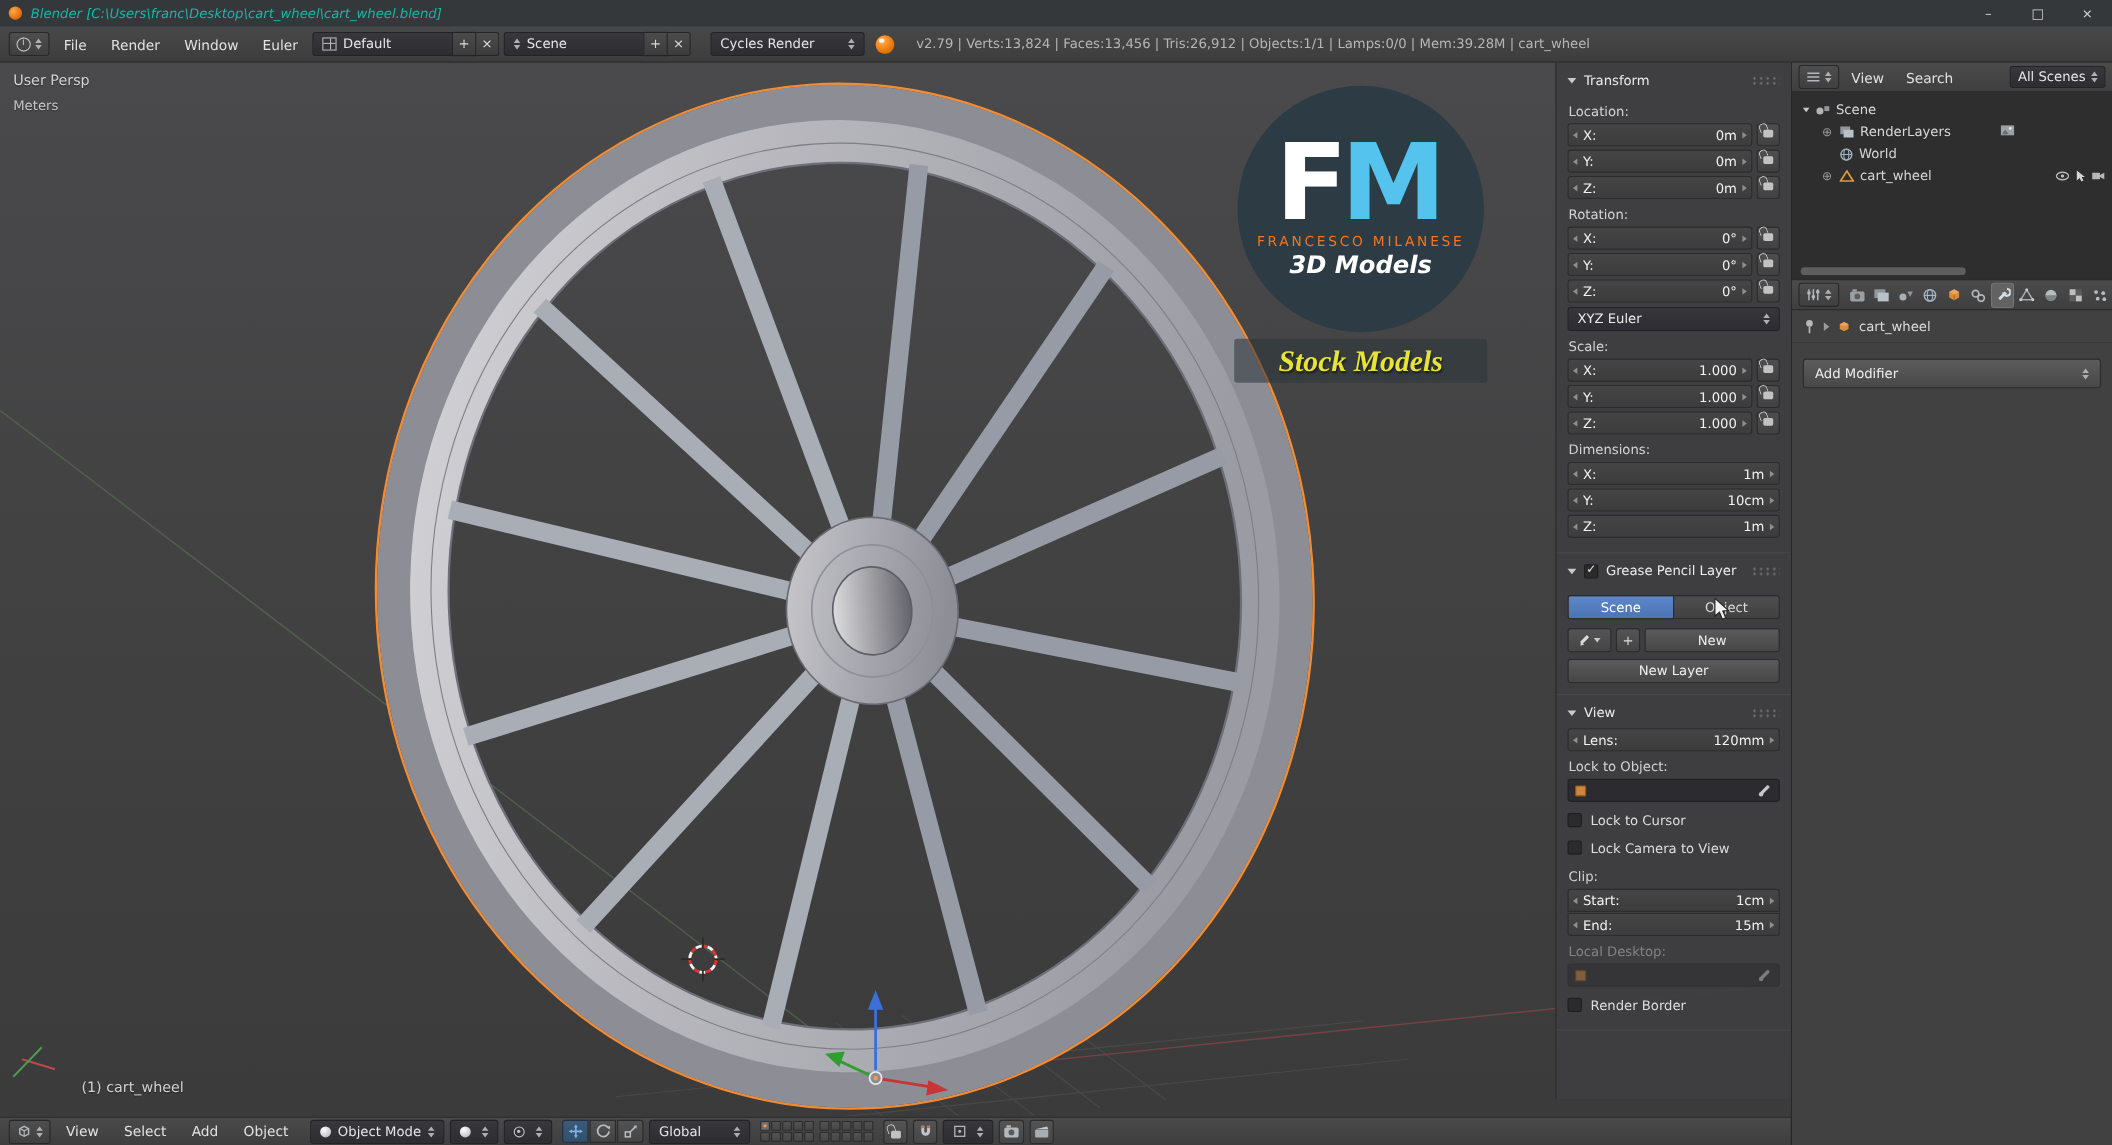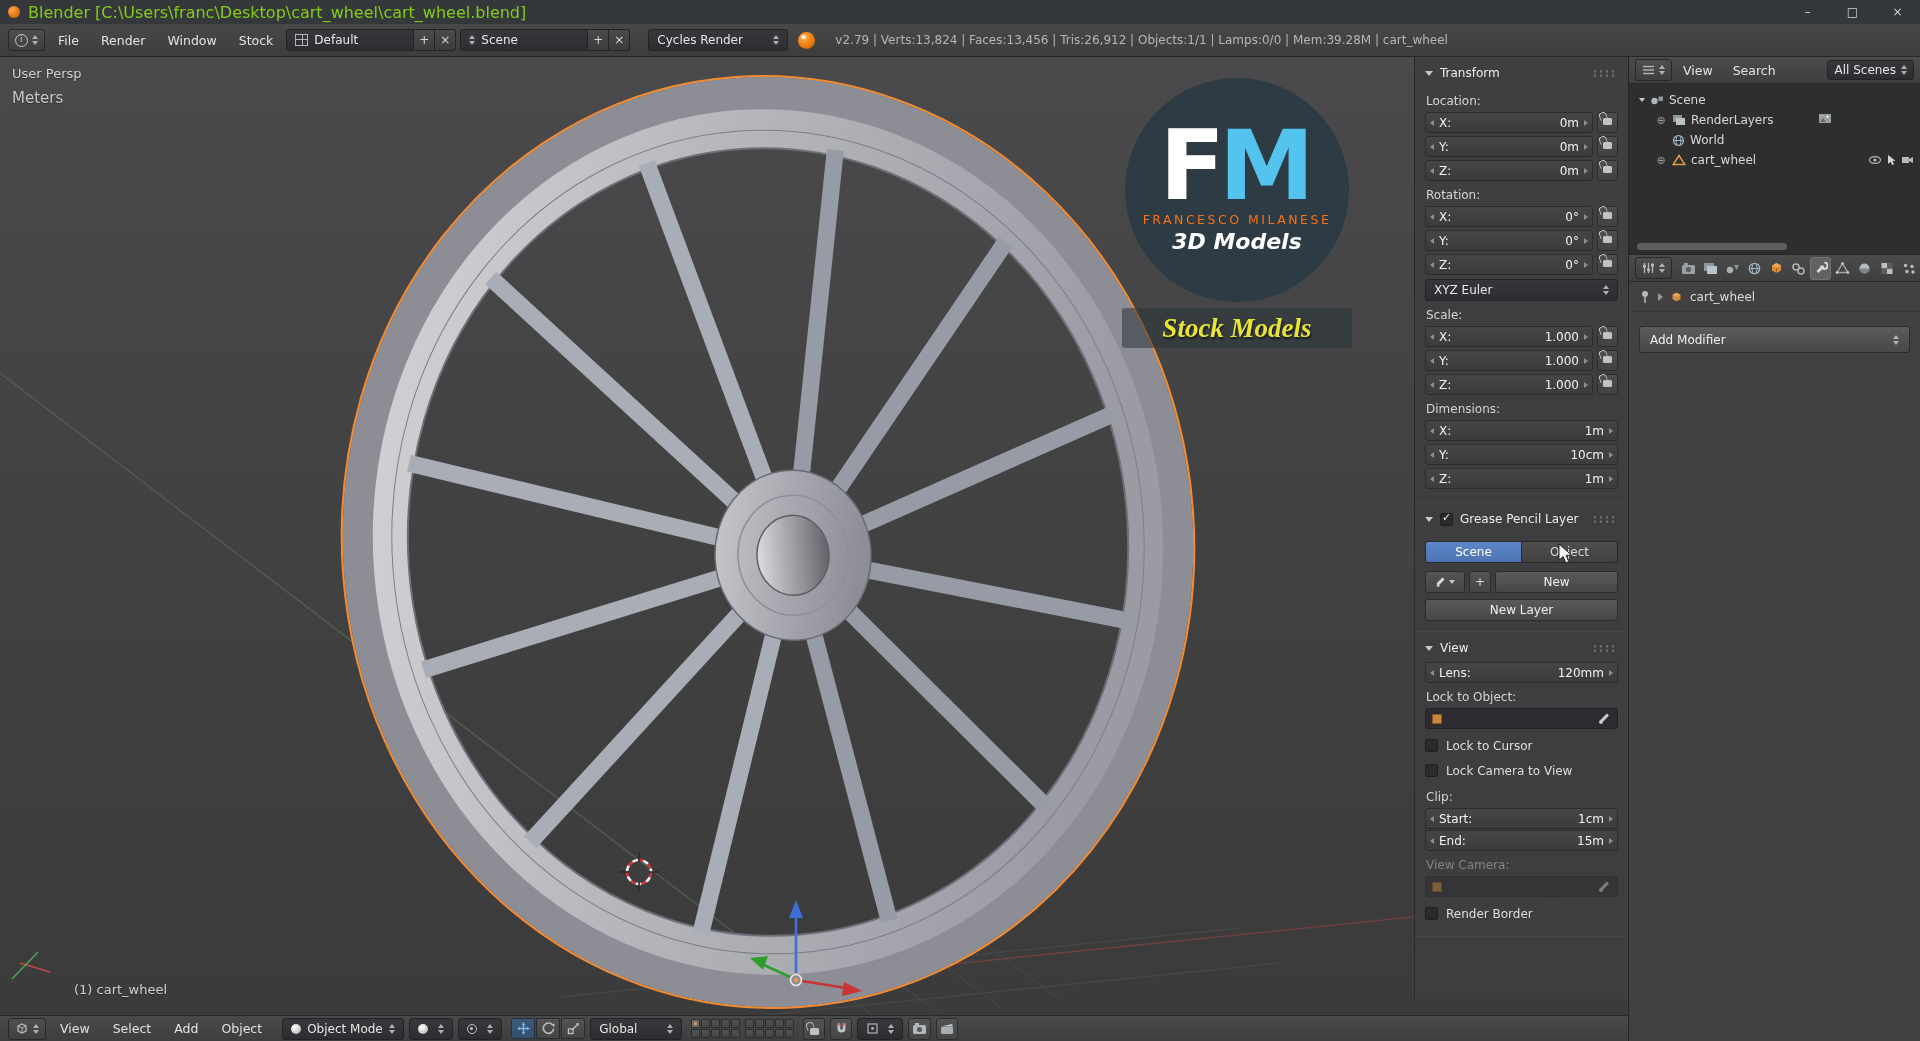--- a/index.html
+++ b/index.html
@@ -23,21 +23,21 @@
   .menu{padding:0 9px;color:#e2e2e2;font-size:12.5px;cursor:default;}
   .iconbtn{height:22px;min-width:22px;display:flex;align-items:center;justify-content:center;gap:3px;background:linear-gradient(#545454,#454545);border:1px solid #2c2c2c;border-radius:3px;padding:0 3px;}
   .btn{height:22px;background:linear-gradient(#5a5a5a,#474747);border:1px solid #2c2c2c;border-radius:3px;display:flex;align-items:center;justify-content:center;color:#efefef;}
   .cb{width:13px;height:13px;background:#2b2b2b;border:1px solid #1f1f1f;border-radius:2px;position:relative;flex:none;display:inline-block;}
   .cb .check{position:absolute;top:-3px;left:1px;color:#e9e9e9;font-size:11px;}
 
   
   #titlebar{height:24px;background:#35383b;display:flex;align-items:center;padding-left:8px;gap:8px;}
   .bllogo{width:13px;height:13px;border-radius:50%;background:radial-gradient(circle at 34% 32%, #ffa64d 0%, #e87613 55%, #b55606 100%);position:relative;flex:none;}
   .blogo-sm{width:12px;height:12px;}
-  #titlebar .title-text{font-size:16px;color:#84cc16;}
+  #titlebar .title-text{font-size:12px;color:#14b8a6;font-style:italic;}
   .win-btns{margin-left:auto;display:flex;height:24px;}
   .win-btn{width:45px;height:24px;display:flex;align-items:center;justify-content:center;color:#d2d2d2;font-size:12px;}
 
   
   #infoheader{height:33px;background:linear-gradient(#484848,#3d3d3d);border-bottom:1px solid #262626;display:flex;align-items:center;padding:12px 8px;gap:4px;}
   .edbtn{display:inline-flex;align-items:center;gap:4px;height:22px;padding:0 6px;background:linear-gradient(#4e4e4e,#3f3f3f);border:1px solid #282828;border-radius:3px;}
   .info-circ{width:13px;height:13px;border:1.4px solid #c6c6c6;border-radius:50%;position:relative;}
   .info-circ::after{content:"i";position:absolute;left:4px;top:-1px;font-size:9px;color:#c6c6c6;}
   .grid-icon{width:13px;height:12px;border:1px solid #b4b4b4;background-image:linear-gradient(#b4b4b4,#b4b4b4),linear-gradient(#b4b4b4,#b4b4b4);background-size:1px 100%,100% 1px;background-position:58% 0,0 42%;background-repeat:no-repeat;}
   .orb{width:17px;height:17px;border-radius:50%;background:radial-gradient(circle at 36% 32%, #ffb056 0%, #ef8012 50%, #b85c06 100%);position:relative;margin:0 6px;}
@@ -46,21 +46,21 @@
 
   
   #main{display:flex;height:984px;}
   #left-col{width:1628px;display:flex;flex-direction:column;}
   #viewport{position:relative;height:958px;background:linear-gradient(180deg,#4a4a4c 0%,#424243 45%,#3b3b3c 100%);overflow:hidden;}
   #scene{position:absolute;inset:0;}
   #right-col{width:292px;display:flex;flex-direction:column;border-left:1px solid #242424;}
 
   .vp-text{position:absolute;color:#d2d2d2;font-size:13px;text-shadow:0 1px 1px rgba(0,0,0,.4);}
   #view-mode{left:12px;top:9px;}
-  #units{left:12px;top:32px;font-size:15px;color:#c6c6c6;}
+  #units{left:12px;top:32px;font-size:12px;color:#c6c6c6;}
   #active-obj{left:74px;top:925px;}
 
   
   #watermark{position:absolute;left:1125px;top:21px;width:224px;height:224px;border-radius:50%;background:#2c3b44;display:flex;flex-direction:column;align-items:center;justify-content:center;z-index:3;}
   #watermark .fm{line-height:.85;display:flex;align-items:flex-start;}
   #watermark .fm .f{font-size:96px;font-weight:bold;color:#ffffff;letter-spacing:-4px;}
   #watermark .fm .m{font-size:96px;font-weight:bold;color:#54c3ee;margin-left:-2px;}
   #watermark .author{margin-top:4px;color:#f97316;font-size:12.5px;letter-spacing:2.5px;white-space:nowrap;}
   #watermark .tagline{color:#fff;font-size:22px;font-style:italic;font-weight:bold;margin-top:2px;}
   #stock-banner{position:absolute;left:1122px;top:251px;width:230px;height:40px;background:rgba(44,52,58,.55);border-radius:3px;display:flex;align-items:center;justify-content:center;font-family:"Liberation Serif","DejaVu Serif",serif;font-style:italic;font-weight:bold;font-size:27px;color:#e8e435;text-shadow:1px 2px 2px rgba(0,0,0,.6);z-index:3;}
@@ -154,21 +154,21 @@
   </div>
 
   <div id="infoheader">
     <div class="edbtn">
       <span class="info-circ"></span>
       <span class="updown"></span>
     </div>
     <span class="menu">File</span>
     <span class="menu">Render</span>
     <span class="menu">Window</span>
-    <span class="menu">Stock</span>
+    <span class="menu">Euler</span>
     <div class="selgroup">
       <div class="selector" style="width:128px;">
         <span class="grid-icon"></span>
         <span>Default</span>
       </div>
       <div class="selbtn">+</div>
       <div class="selbtn">×</div>
     </div>
     <div class="selgroup">
       <div class="selector" style="width:128px;">
@@ -461,21 +461,21 @@
             <div class="plabel">Clip:</div>
             <div class="numfield stack-top">
                 <span>Start:</span>
                 <span class="nf-value">1cm</span>
               </div>
             <div class="numfield stack-bottom">
                 <span>End:</span>
                 <span class="nf-value">15m</span>
               </div>
             <div class="dim">
-              <div class="plabel">View Camera:</div>
+              <div class="plabel">Local Desktop:</div>
               <div class="objfield">
                 <span class="cubeicon"></span>
                 <span class="dropper"></span>
               </div>
             </div>
             <div class="cbrow">
               <span class="cb"></span>
               <span>Render Border</span>
             </div>
           </div>

